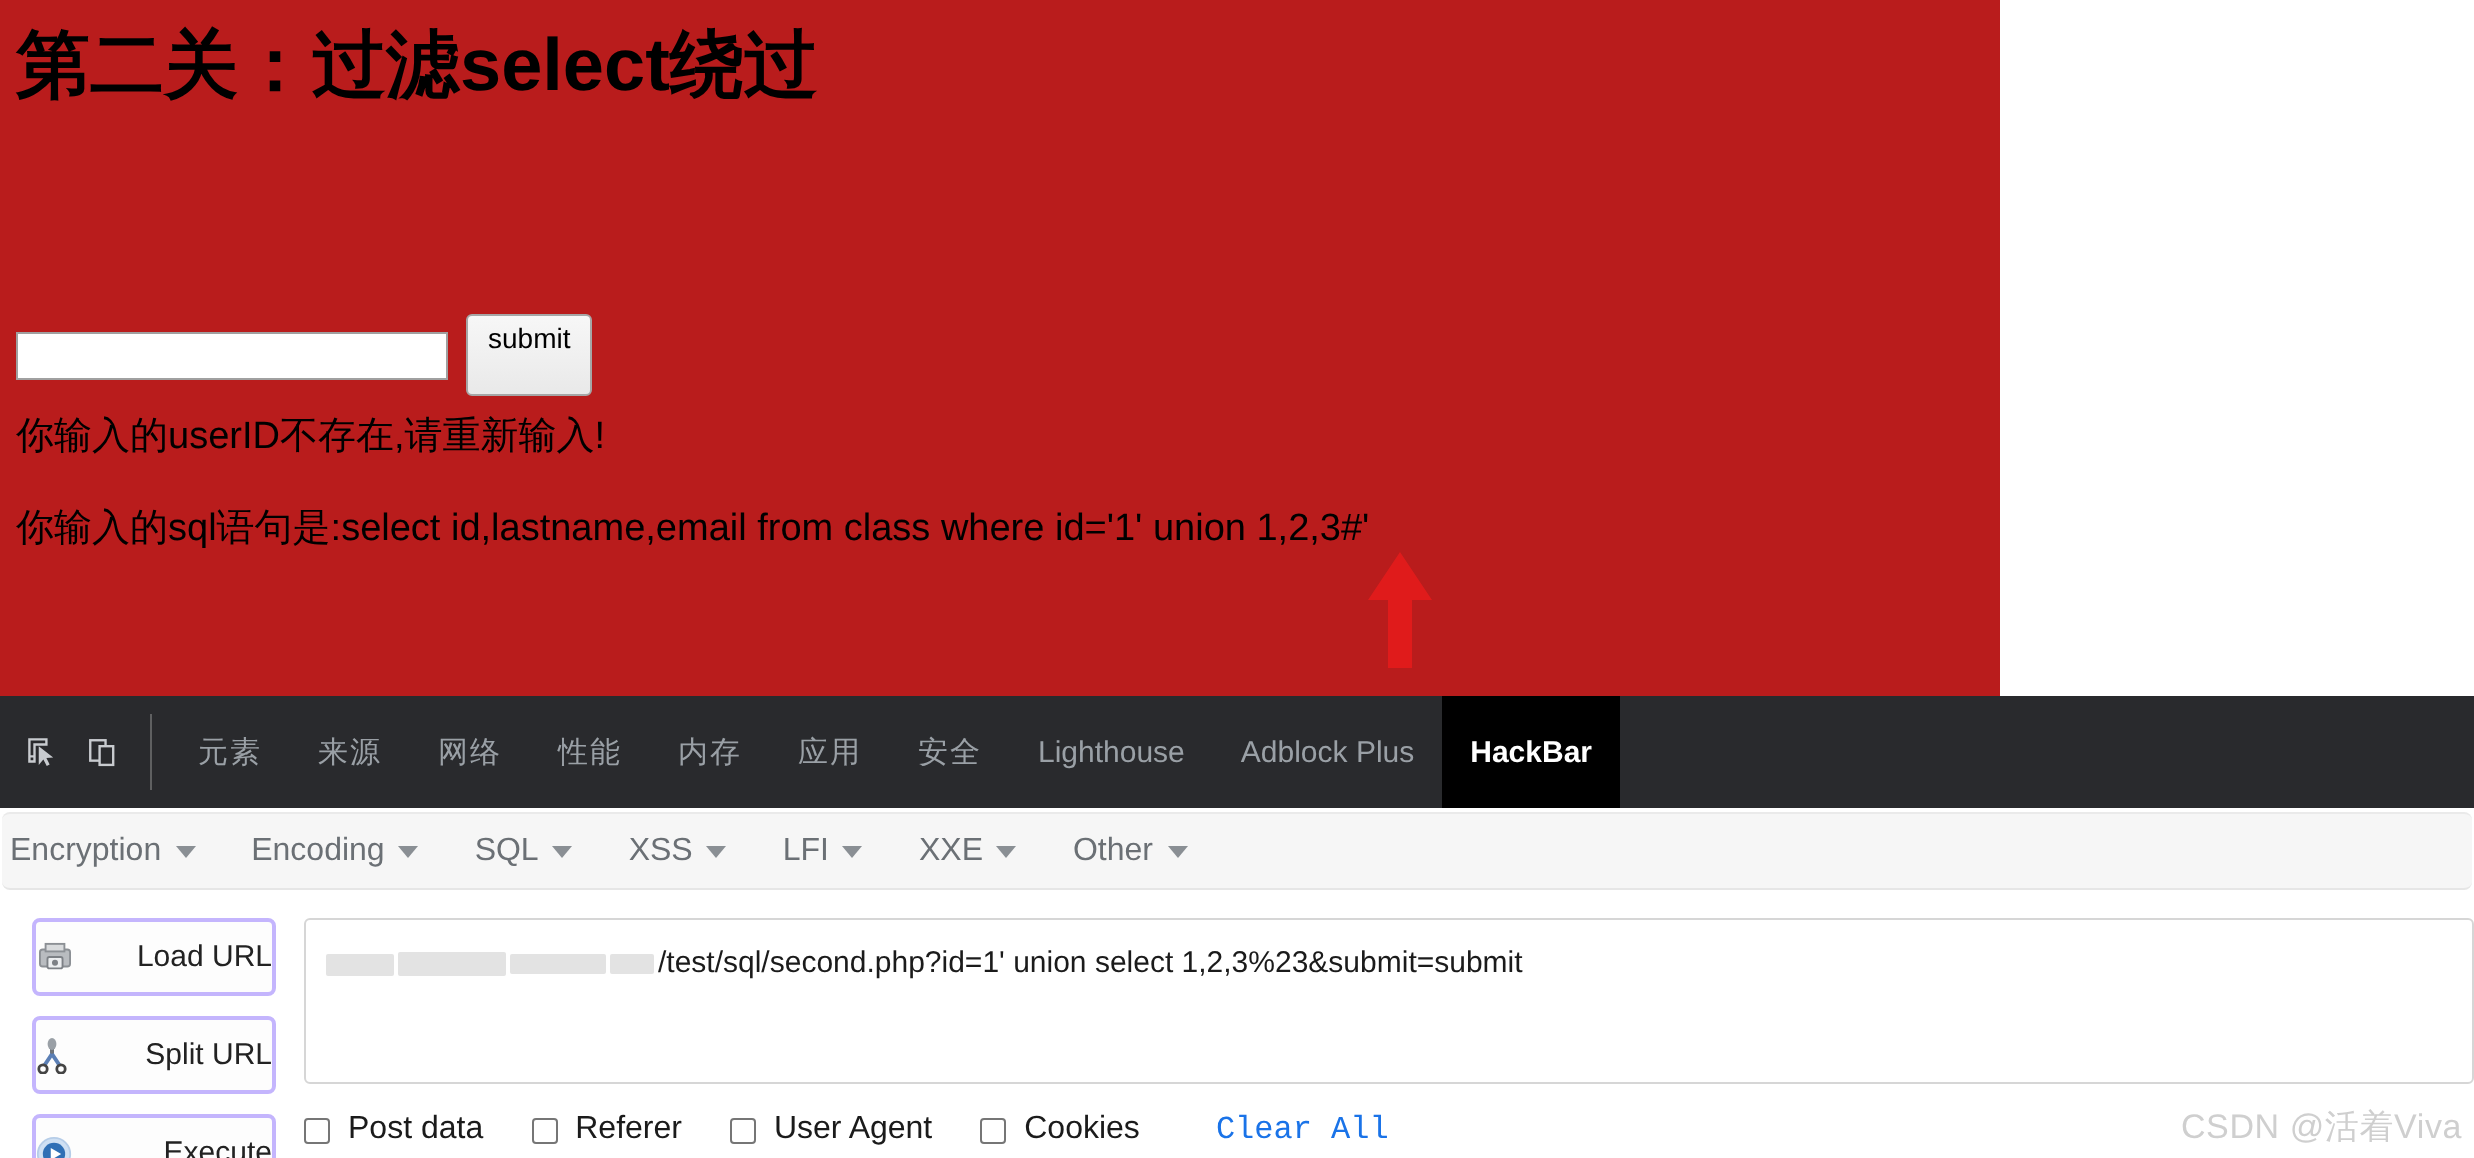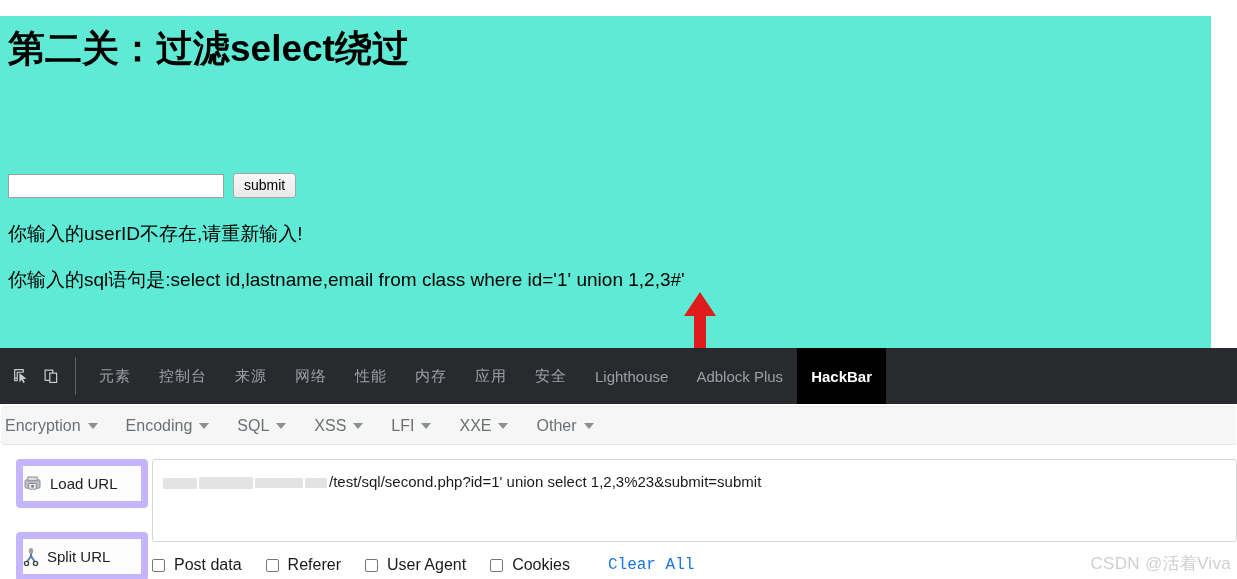--- a/index.html
+++ b/index.html
@@ -9,23 +9,23 @@
   body {
     width: 1237px; height: 579px;
     font-family: "Liberation Sans", "DejaVu Sans", sans-serif;
     overflow: hidden;
     position: relative;
   }
 
   
   .page {
     position: absolute;
-    left: 0; top: 16px;
-    width: 1211px; height: 348px;
-    background: #5eead4;
+    left: 0; top: 0;
+    width: 1000px; height: 348px;
+    background: #b91c1c;
     overflow: hidden;
   }
   .h1 {
     position: absolute;
     left: 8px; top: 8px;
     font-size: 37px;
     font-weight: bold;
     color: #000000;
     letter-spacing: 0px;
     white-space: nowrap;
@@ -51,21 +51,21 @@
     padding: 1px 3px;
     border: 1px solid #a0a0a0;
     background: #ffffff;
     font-family: "Liberation Sans", sans-serif;
     font-size: 13px;
     color: #000;
     outline: none;
   }
   .submit-btn {
     margin-left: 9px;
-    padding: 3px 10px 4px 10px;
+    padding: 3px 10px 20px 10px;
     border: 1px solid #a6a6a6;
     border-radius: 3px;
     background: linear-gradient(#f7f7f7, #e9e9e9);
     font-family: "Liberation Sans", sans-serif;
     font-size: 14px;
     color: #000;
     cursor: pointer;
   }
   .result-line {
     position: absolute;
@@ -171,27 +171,27 @@
     display: flex;
   }
   .hb-left {
     width: 152px;
     padding: 8px 0 0 16px;
     box-sizing: border-box;
   }
   .hb-btn {
     width: 118px;
     height: 35px;
-    margin-bottom: 24px;
-    border: 7px solid #c4b5fd;
+    margin-bottom: 10px;
+    border: 2px solid #c4b5fd;
     border-radius: 4px;
     background: #fdfdfd;
     display: flex;
     align-items: center;
-    justify-content: flex-start;
+    justify-content: space-between;
     font-size: 15px;
     color: #222;
     cursor: pointer;
   }
   .hb-btn .bi { margin-right: 8px; display: flex; align-items: center; }
 
   .hb-right {
     flex: 1;
     padding-top: 8px;
     padding-right: 0px;
@@ -295,21 +295,20 @@
     </div>
     <div class="tb-icon">
       <svg width="17" height="17" viewBox="0 0 20 20">
         <rect x="2.5" y="2.5" width="9" height="12" fill="none" stroke="#c8cbcf" stroke-width="1.4"></rect>
         <rect x="8" y="6" width="8" height="11" fill="#292a2d" stroke="#c8cbcf" stroke-width="1.4"></rect>
       </svg>
     </div>
     <div class="tb-sep"></div>
     <div id="tabs-slot" style="display:flex;align-items:stretch;">
         <div class="tab cn">元素</div>
-        <div class="tab cn">控制台</div>
         <div class="tab cn">来源</div>
         <div class="tab cn">网络</div>
         <div class="tab cn">性能</div>
         <div class="tab cn">内存</div>
         <div class="tab cn">应用</div>
         <div class="tab cn">安全</div>
         <div class="tab">Lighthouse</div>
         <div class="tab">Adblock Plus</div>
         <div class="tab active">HackBar</div>
       </div>

